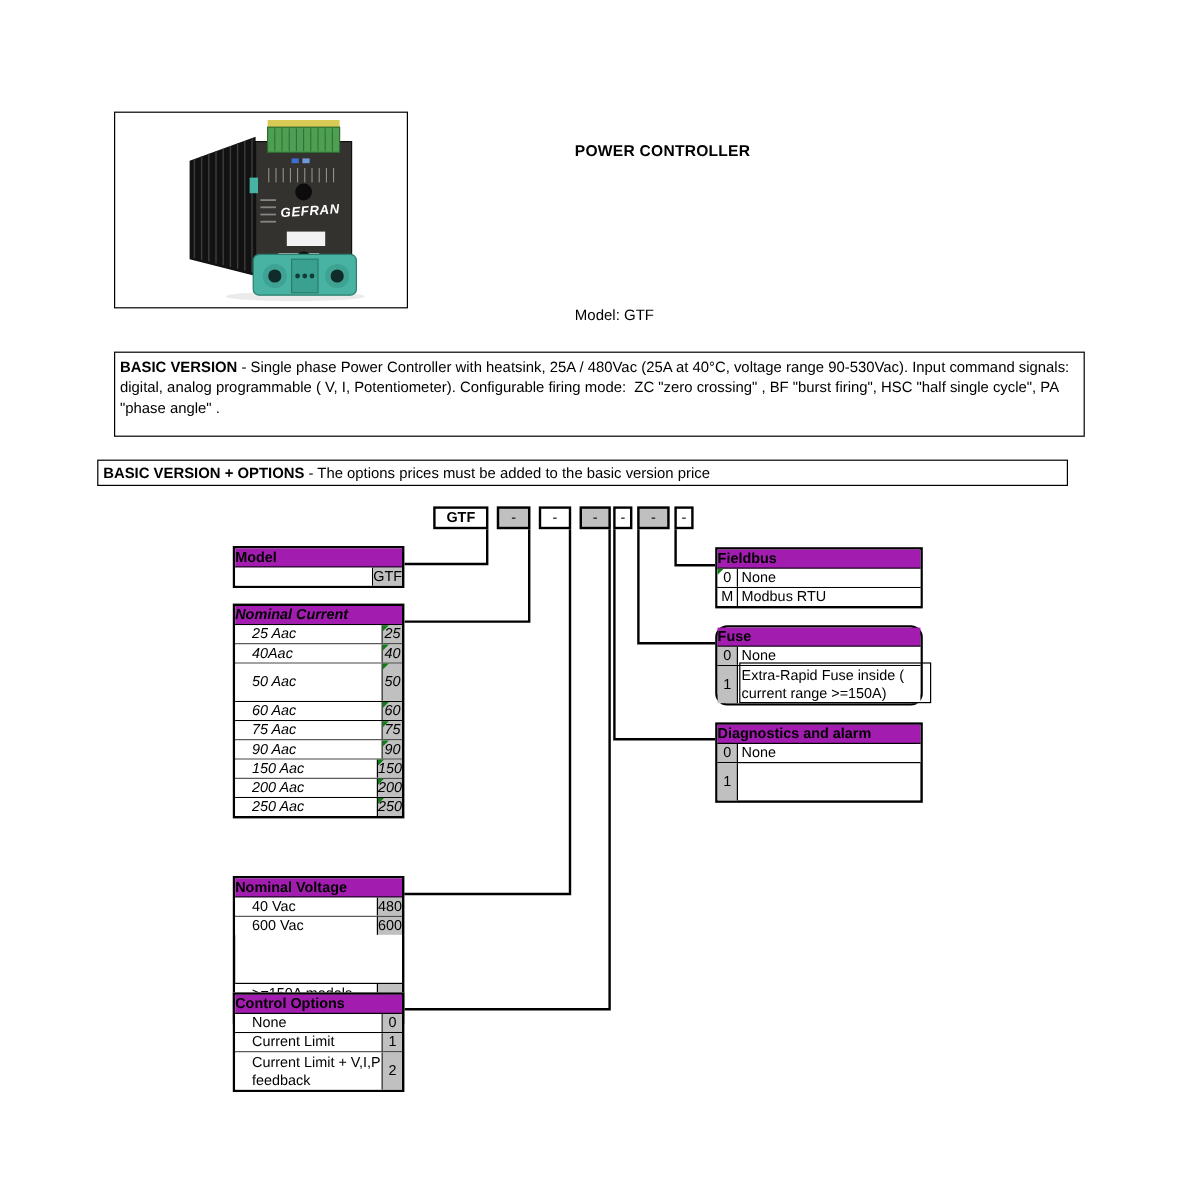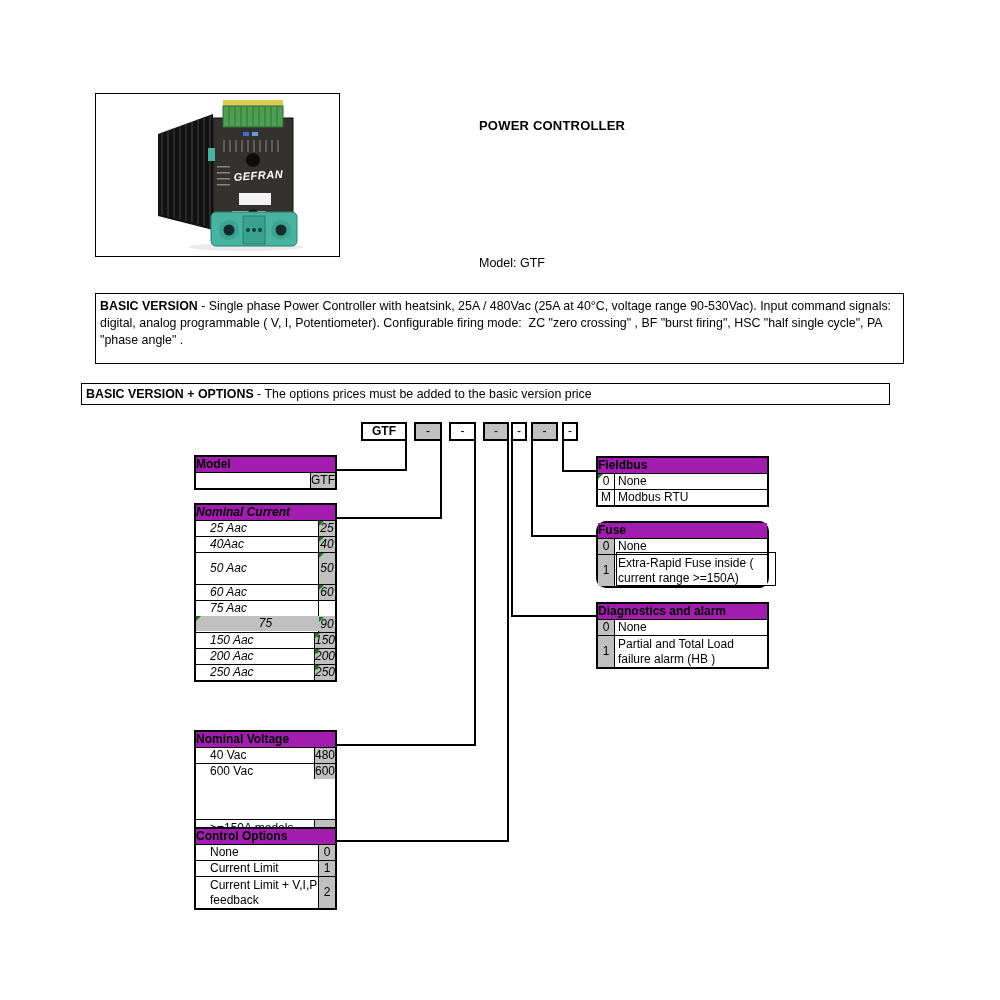--- a/index.html
+++ b/index.html
@@ -183,21 +183,21 @@
         <span>50</span>
       </div>
     </div>
   <div class="trow" style="height:15px;">
       <div class="lcell">60 Aac</div>
       <div class="lval">
         <i class="tri"></i>
         <span>60</span>
       </div>
     </div>
-  <div class="trow" style="height:15px;flex-direction:column;">
+  <div class="trow" style="height:15px;">
       <div class="lcell">75 Aac</div>
       <div class="lval">
         <i class="tri"></i>
         <span>75</span>
       </div>
     </div>
   <div class="trow" style="height:15px;">
       <div class="lcell">90 Aac</div>
       <div class="lval">
         <i class="tri"></i>
@@ -310,15 +310,14 @@
   <div class="trow" style="height:15px;">
       <div class="kcell">
         <span>0</span>
       </div>
       <div class="tcell">None</div>
     </div>
   <div class="trow" style="height:31px;">
       <div class="kcell">
         <span>1</span>
       </div>
-      <div class="tcell">Partial and Total Load failure alarm (HB )</div>
     </div>
 </div>
 
 </body></html>

